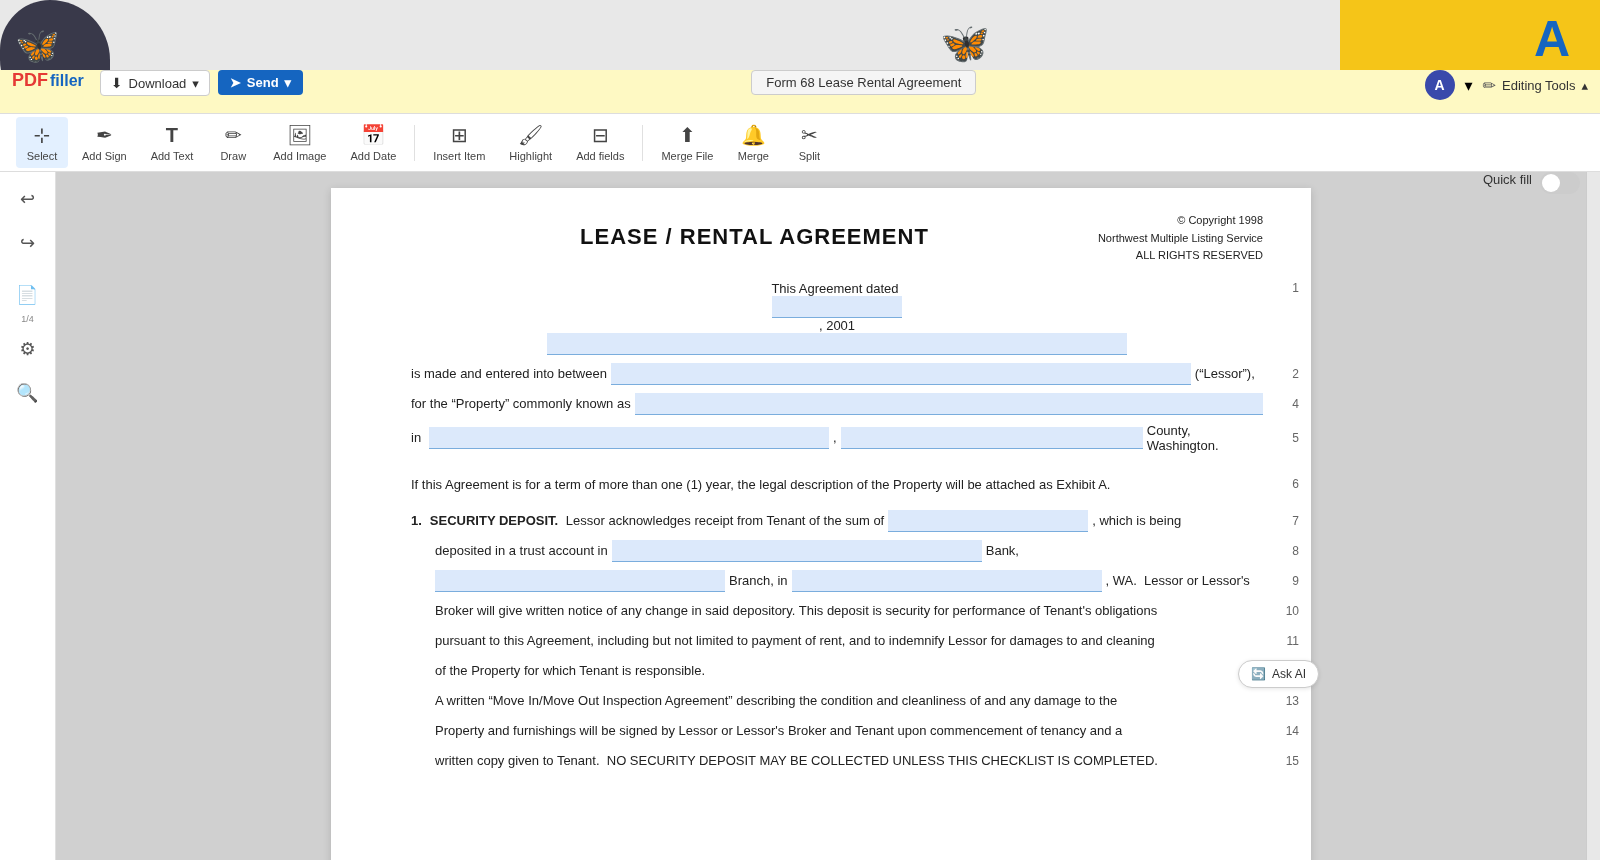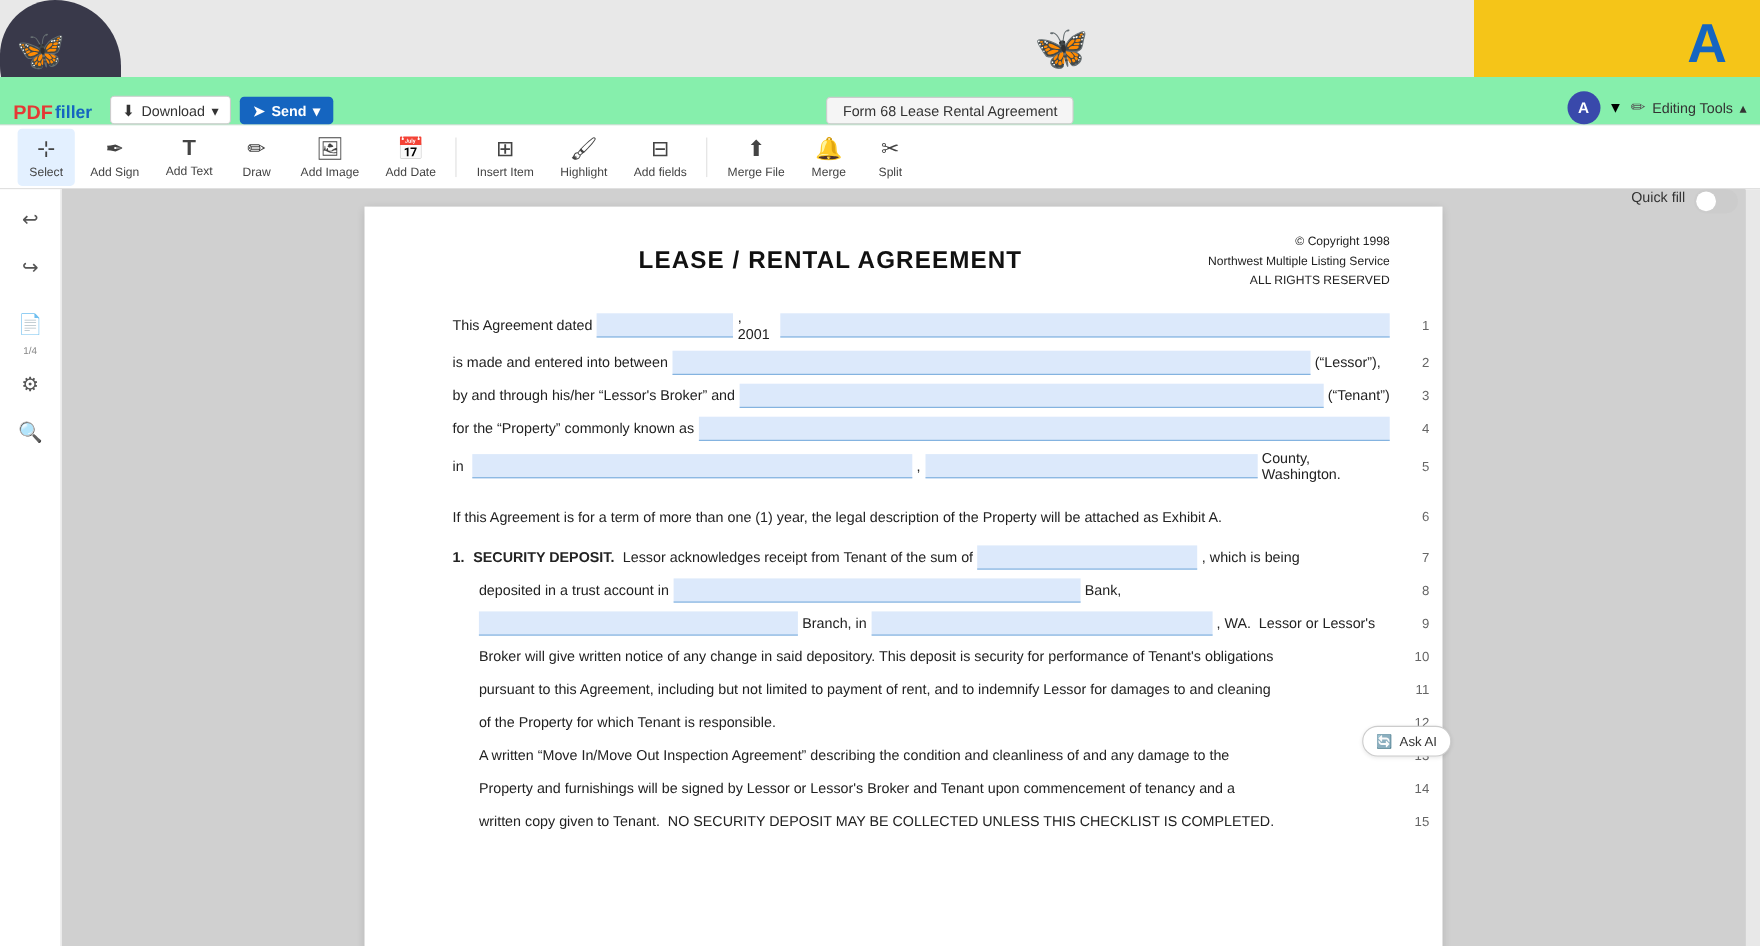--- a/index.html
+++ b/index.html
@@ -80,24 +80,24 @@
       right: 0;
       bottom: 0;
       background: #f5f5f5;
       z-index: 10;
       display: flex;
       flex-direction: column;
     }
 
     
     .top-toolbar {
-      background: #86efac;
+      background: #fef9c3;
       border-bottom: 1px solid #ddd;
       display: flex;
-      align-items: flex-end;
+      align-items: flex-start;
       padding: 0 12px;
       height: 44px;
       gap: 8px;
     }
     .logo {
       display: flex;
       align-items: center;
       gap: 2px;
       margin-right: 8px;
     }
@@ -525,41 +525,35 @@
           <div class="doc-title-section">
             <div class="doc-main-title">LEASE / RENTAL AGREEMENT</div>
           </div>
           <div class="doc-header-right">
             <div>© Copyright 1998</div>
             <div>Northwest Multiple Listing Service</div>
             <div>ALL RIGHTS RESERVED</div>
           </div>
         </div>
 
-        <div class="form-row" style="margin-top:16px;">
+        <div class="form-row" style="margin-top:16px;flex-direction:column;">
           <span class="form-label">This Agreement dated</span>
           <span class="form-field" style="width:130px;"></span>
           <span style="margin: 0 4px;">, 2001</span>
           <span class="form-field" style="width:580px;"></span>
           <span class="line-number">1</span>
         </div>
 
         <div class="form-row">
           <span class="form-label">is made and entered into between</span>
           <span class="form-field" style="width:580px;"></span>
           <span style="margin-left:4px;">(“Lessor”),</span>
           <span class="line-number">2</span>
         </div>
 
-        <div class="form-row">
-          <span class="form-label">by and through his/her “Lessor's Broker” and</span>
-          <span class="form-field" style="width:540px;"></span>
-          <span style="margin-left:4px;">(“Tenant”)</span>
-          <span class="line-number">3</span>
-        </div>
 
         <div class="form-row">
           <span class="form-label">for the “Property” commonly known as</span>
           <span class="form-field" style="width:650px;"></span>
           <span class="line-number">4</span>
         </div>
 
         <div class="form-row">
           <span class="form-label">in</span>
           <span class="form-field" style="width:410px; margin-left:4px;"></span>

